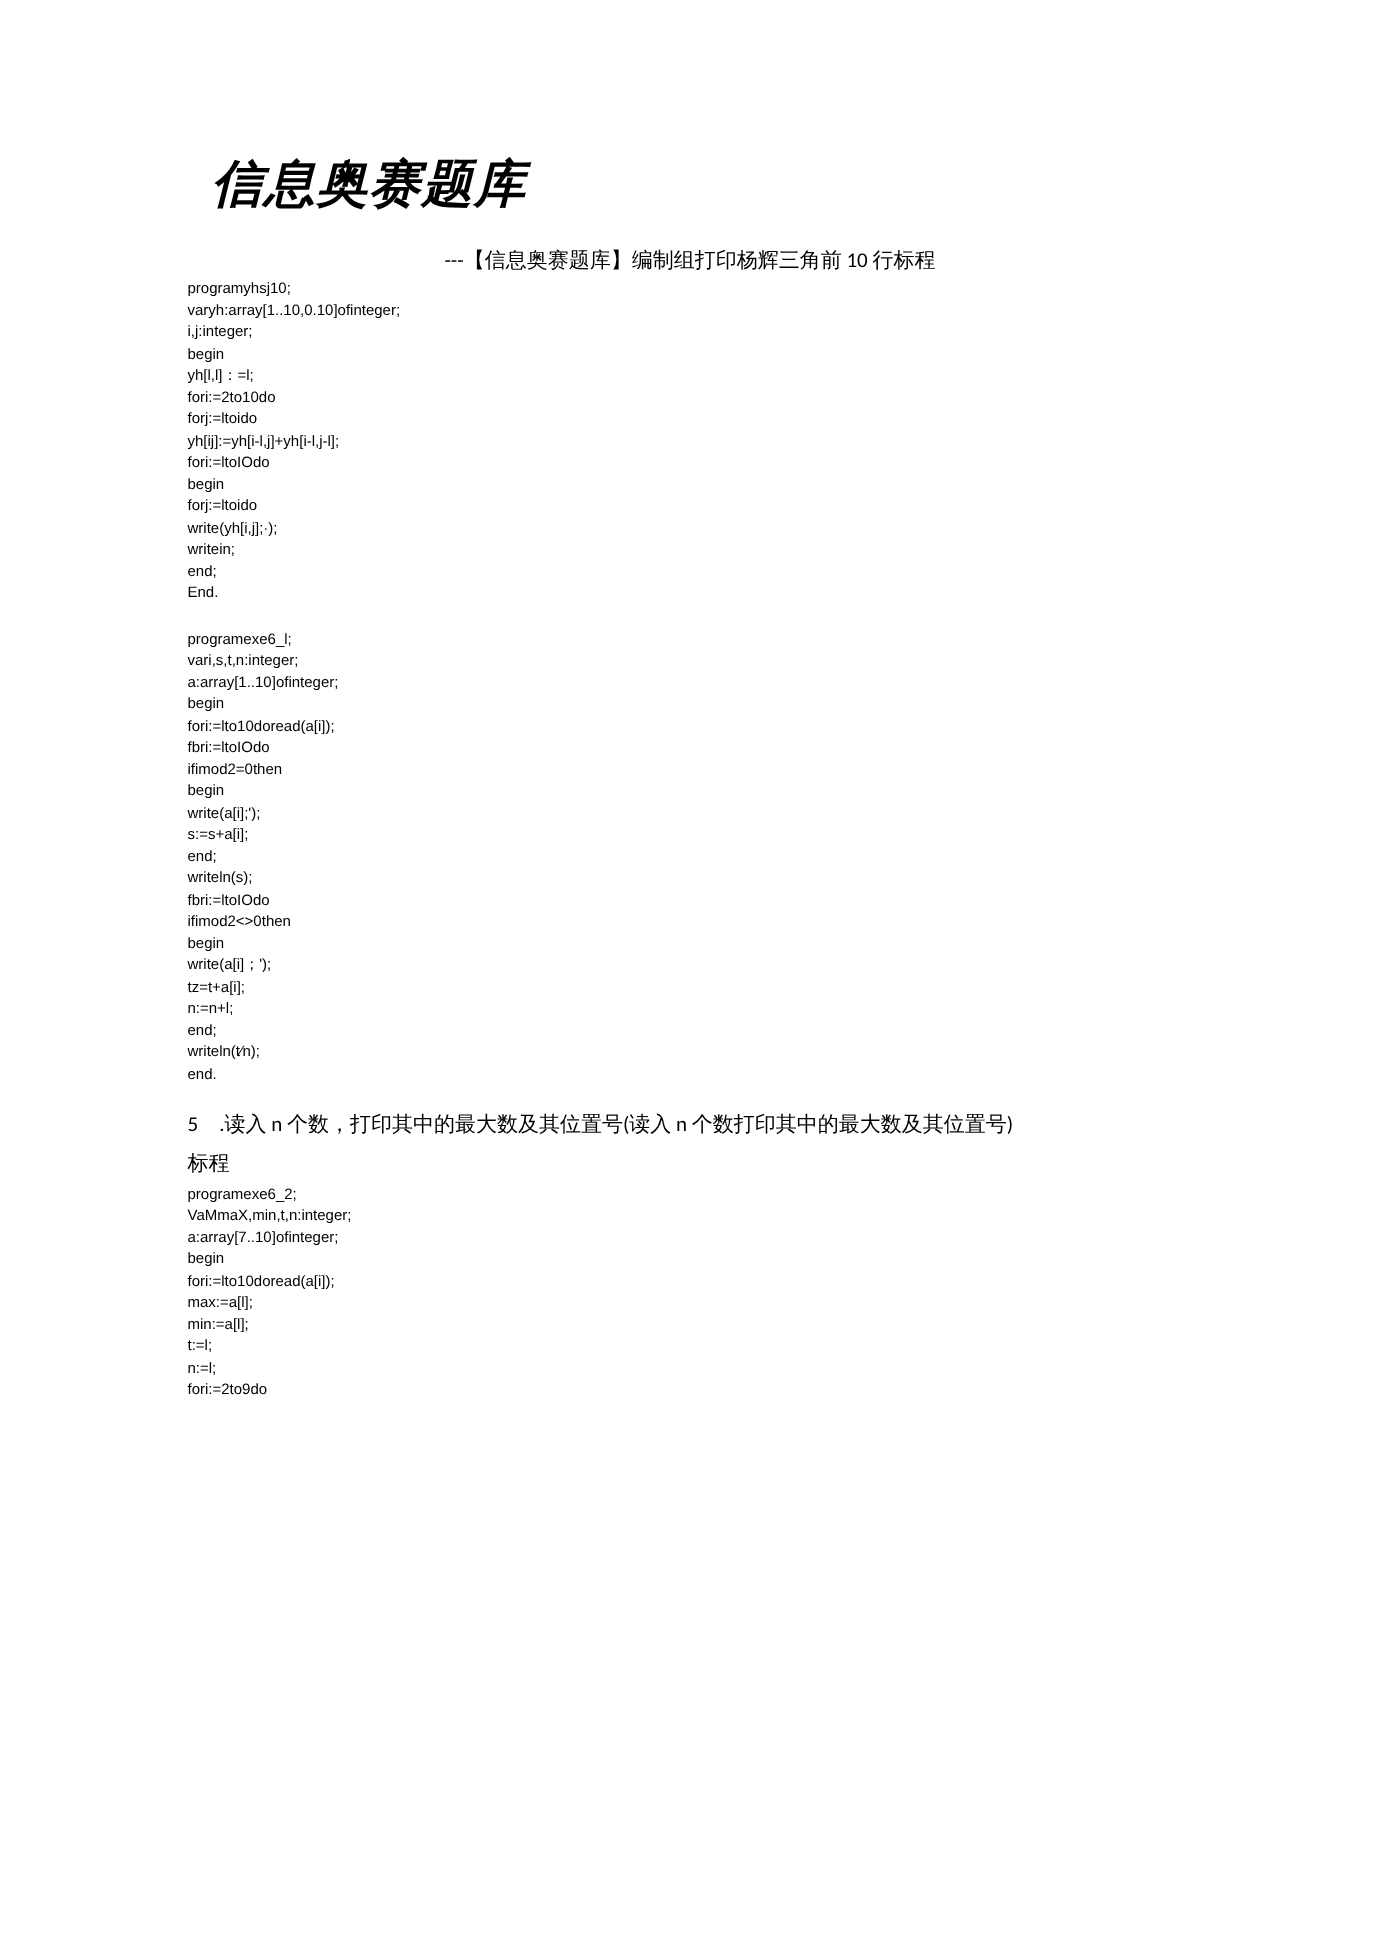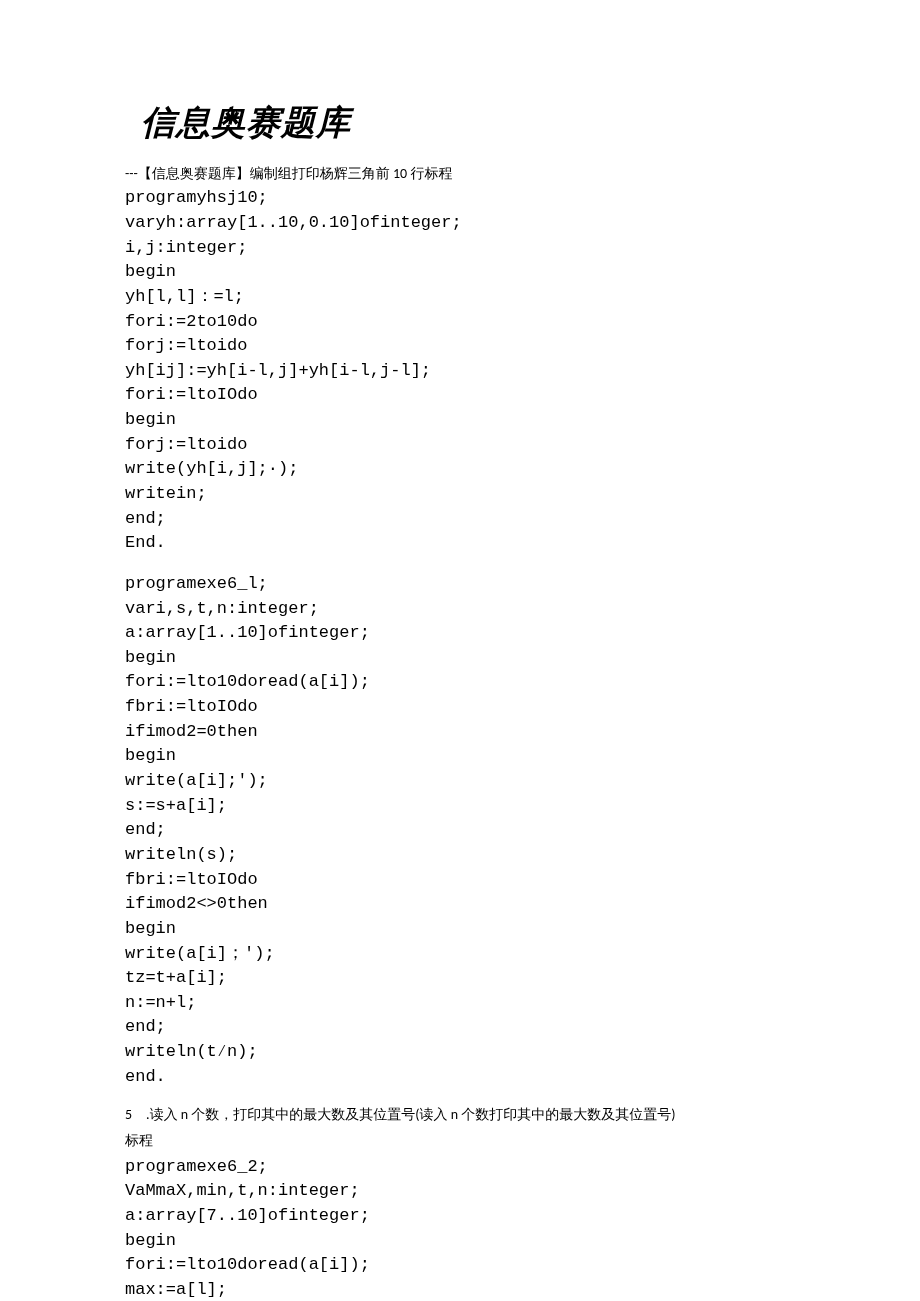--- a/index.html
+++ b/index.html
@@ -21,26 +21,27 @@
     font-style: italic;
     font-size: 34px;
     font-weight: bold;
     margin: 0 0 18px 16px;
     letter-spacing: 1px;
   }
   .section-head {
     font-size: 14px;
     line-height: 1.45;
     margin: 0 0 2px 0;
+    text-align: center;
   }
   .code-block {
-    font-size: 17px;
+    font-size: 10px;
     line-height: 1.45;
     white-space: pre;
-    font-family: Liberation Mono, monospace;
+    font-family: Liberation Sans, sans-serif;
     margin: 0 0 16px 0;
   }
   .problem {
     font-size: 14px;
     line-height: 1.45;
     margin: 4px 0 2px 0;
   }
   .sub-label {
     font-size: 14px;
     line-height: 1.8;

